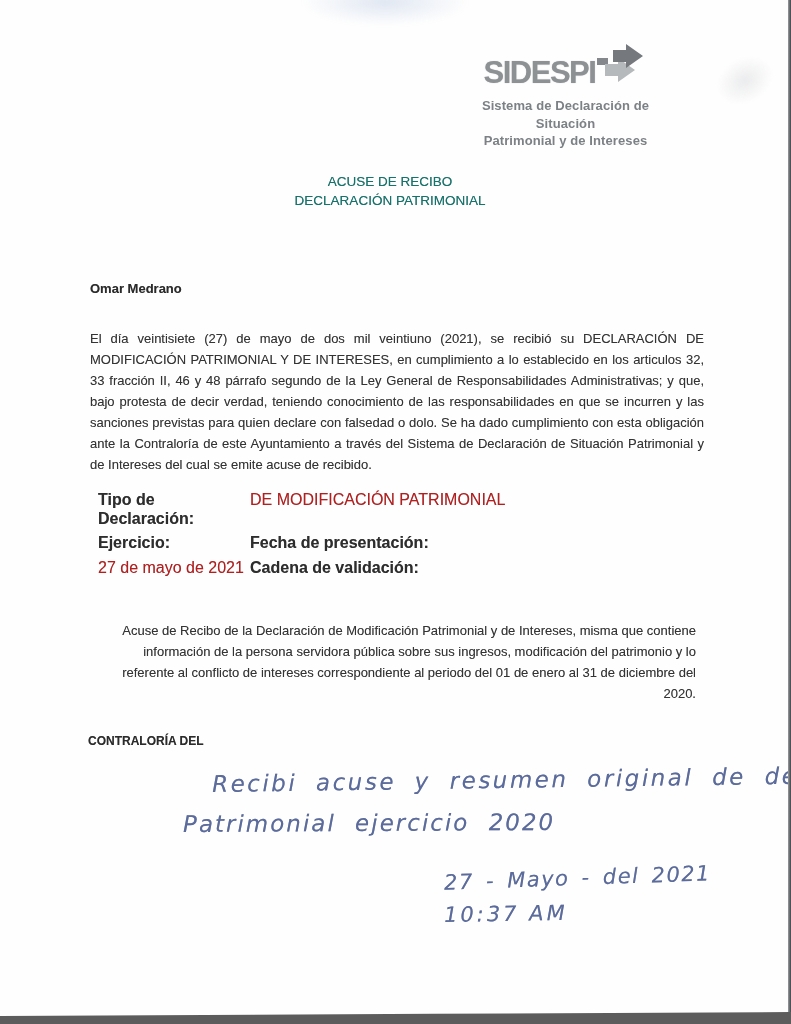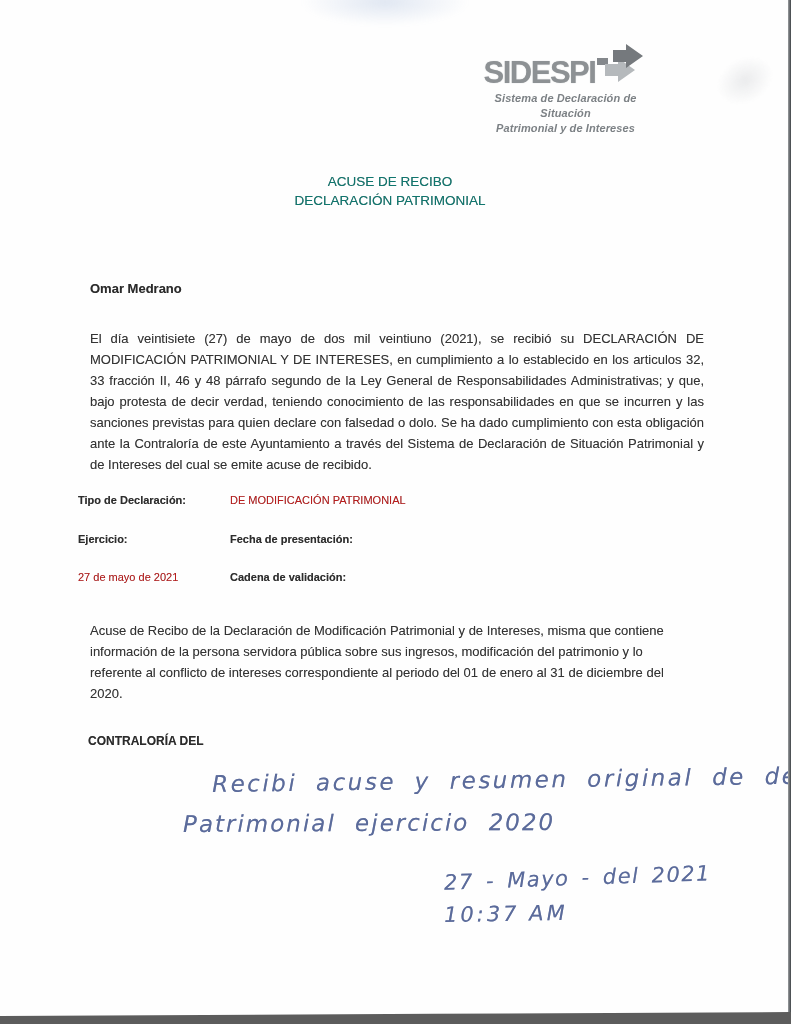--- a/index.html
+++ b/index.html
@@ -38,45 +38,45 @@
     text-align:center;
   }
   .logo-row{display:flex;align-items:flex-end;justify-content:center;}
   .brand{
     font-size:31px;font-weight:bold;letter-spacing:-1.5px;
     color:#8d9194;line-height:1;
     text-shadow:0 0 1px rgba(141,145,148,.6);
   }
   .logo-arrows{margin-left:2px;}
   .tagline{
-    font-size:11px;font-weight:bold;color:#7c8185;line-height:1.35;
-    letter-spacing:.1px;margin-top:3px;font-style:italic;
+    font-size:13px;font-weight:bold;color:#7c8185;line-height:1.35;
+    letter-spacing:.1px;margin-top:9px;
   }
   
   .doc-title{
     position:absolute;left:0;top:172px;width:780px;
     text-align:center;font-size:13.5px;line-height:19px;color:#0f766e;
     text-shadow:0 0 .5px rgba(47,47,47,.5);
   }
   .recipient{
     position:absolute;left:90px;top:281px;
     font-size:13px;font-weight:bold;color:#2b2b2b;
     text-shadow:0 0 .5px rgba(43,43,43,.45);
   }
   .para{
     font-size:13px;line-height:21px;color:#343434;
     text-shadow:0 0 .5px rgba(52,52,52,.4);
   }
   .para1{position:absolute;left:90px;top:328px;width:614px;text-align:justify;}
-  .para2{position:absolute;left:90px;top:620px;width:606px;text-align:left;}
+  .para2{position:absolute;left:90px;top:620px;width:606px;text-align:right;}
   .fields{
-    position:absolute;left:78px;top:491px;width:560px;
+    position:absolute;left:98px;top:491px;width:560px;
     display:grid;grid-template-columns:152px auto;
-    row-gap:20px;
-    font-size:11px;line-height:18.5px;
+    row-gap:6px;
+    font-size:16px;line-height:18.5px;
   }
   .field-label{font-weight:bold;color:#2d2d2d;text-shadow:0 0 .5px rgba(45,45,45,.45);}
   .field-value{color:#b91c1c;text-shadow:0 0 .5px rgba(52,52,52,.4);}
   .office{
     position:absolute;left:88px;top:734px;
     font-size:12px;font-weight:bold;color:#2b2b2b;
     text-shadow:0 0 .5px rgba(43,43,43,.45);
   }
   
   .hand{

